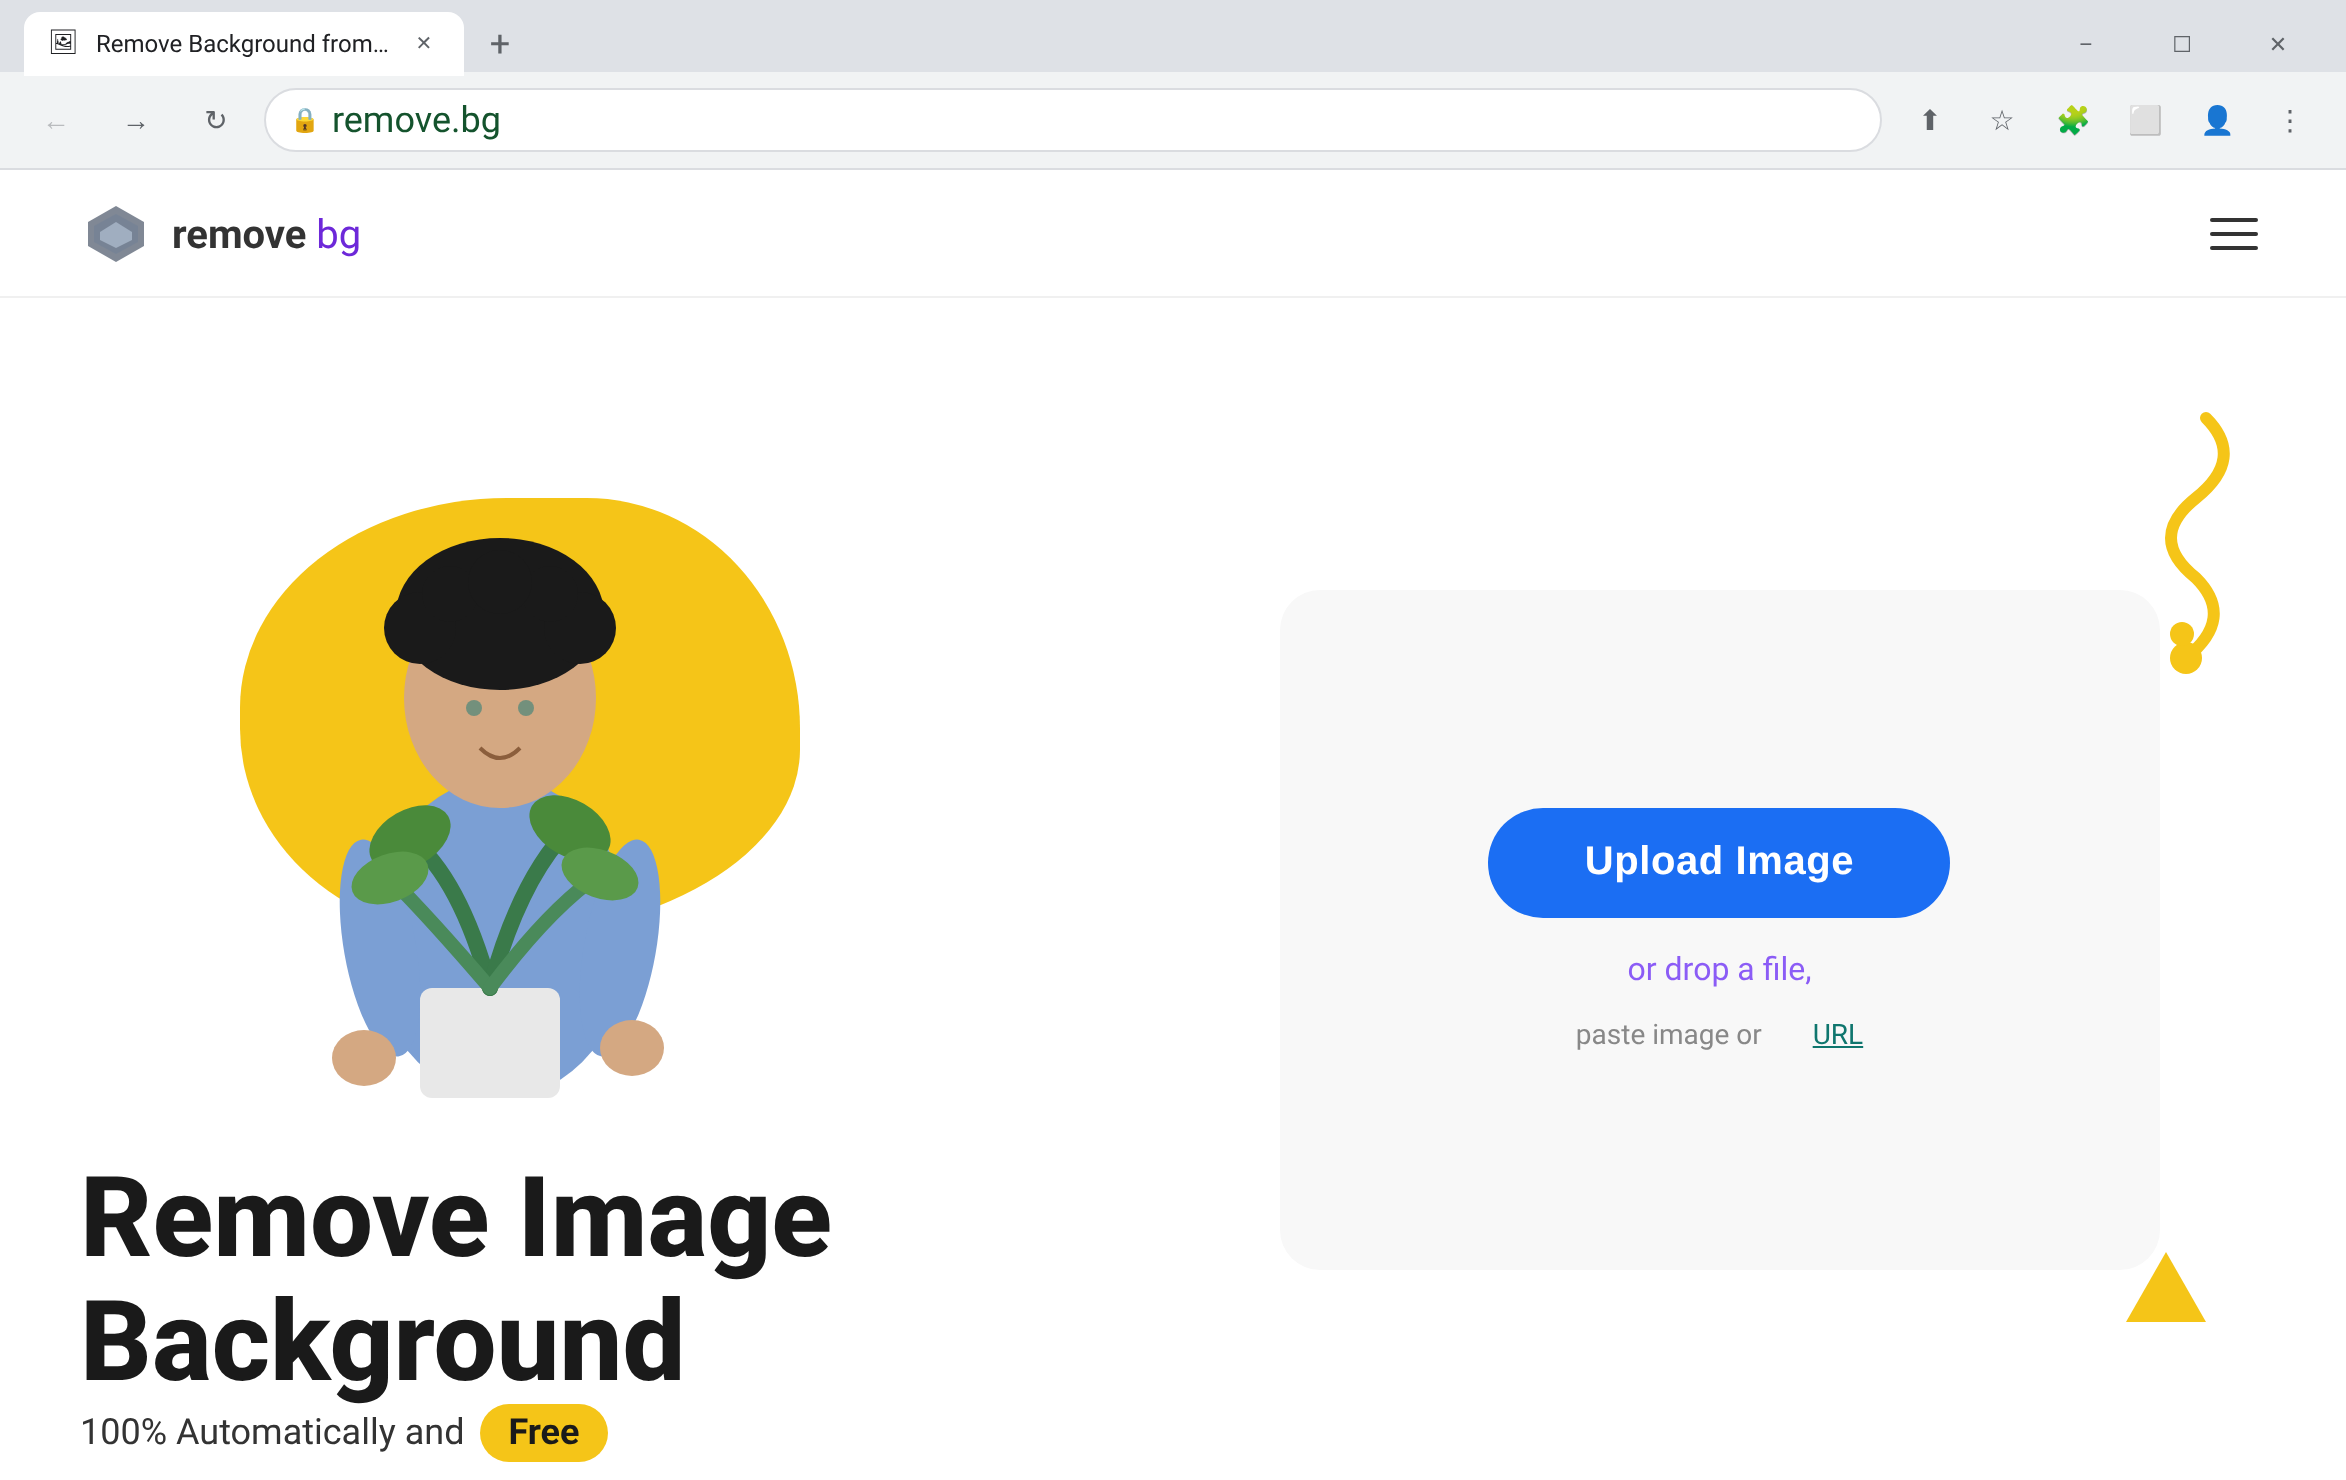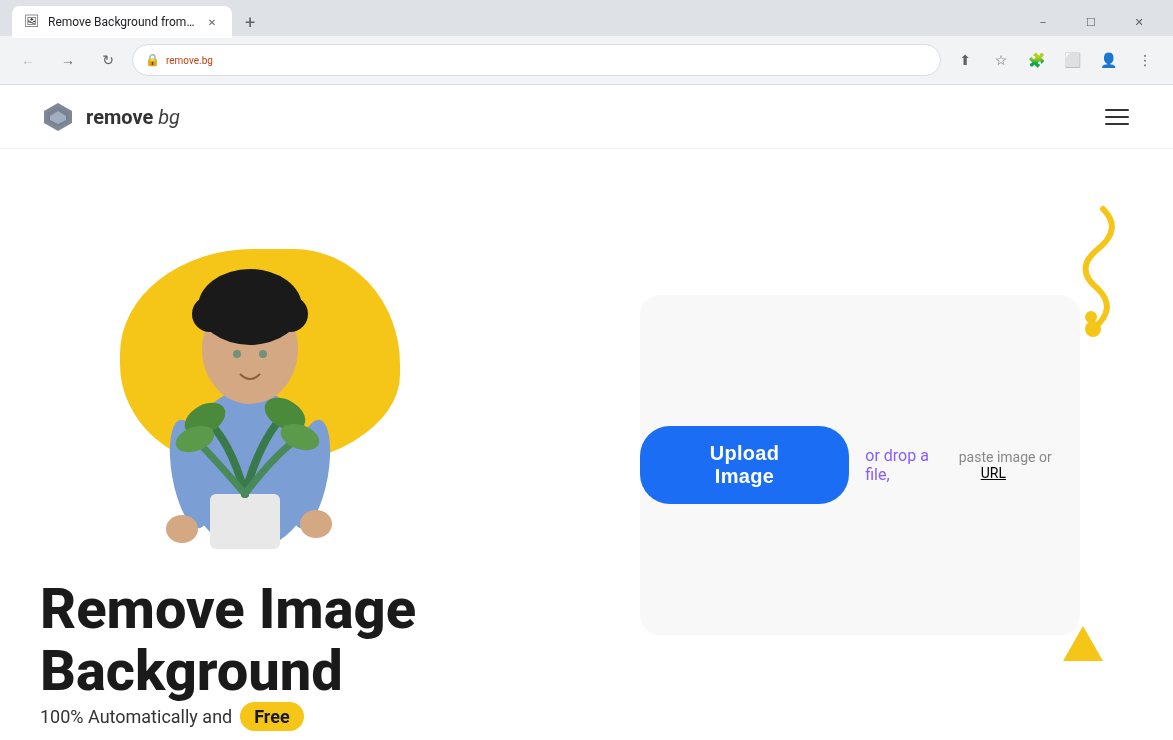--- a/index.html
+++ b/index.html
@@ -107,21 +107,21 @@
       display: flex;
       align-items: center;
       background: #fff;
       border-radius: 20px;
       padding: 0 12px;
       height: 32px;
       gap: 6px;
       border: 1px solid #dadce0;
     }
     .lock-icon { color: #5f6368; font-size: 12px; }
-    .url-text { font-size: 10px; color: #c2410c; flex: 1; }
+    .url-text { font-size: 18px; color: #14532d; flex: 1; }
     .nav-actions {
       display: flex;
       gap: 4px;
     }
 
     
     .page-content {
       background: #fff;
       height: calc(740px - 84px);
       overflow: hidden;
@@ -143,21 +143,21 @@
     .logo-icon {
       width: 36px;
       height: 36px;
     }
     .logo-text {
       font-size: 20px;
       color: #333;
       font-weight: 400;
     }
     .logo-text .remove { font-weight: 700; }
-    .logo-text .bg { font-weight: 400; color: #404040; font-style: italic; }
+    .logo-text .bg { font-weight: 400; color: #6d28d9; }
     .hamburger {
       margin-left: auto;
       cursor: pointer;
       display: flex;
       flex-direction: column;
       gap: 5px;
       padding: 4px;
     }
     .hamburger span {
       display: block;
@@ -229,21 +229,21 @@
       justify-content: center;
       position: relative;
       padding-top: 20px;
     }
     .upload-card {
       background: #f8f8f8;
       border-radius: 20px;
       width: 440px;
       height: 340px;
       display: flex;
-      flex-direction: row;
+      flex-direction: column;
       align-items: center;
       justify-content: center;
       gap: 16px;
     }
     .upload-btn {
       background: #1b6ef3;
       color: #fff;
       border: none;
       border-radius: 30px;
       padding: 16px 48px;
@@ -254,21 +254,21 @@
     }
     .drop-text {
       font-size: 16px;
       color: #8b5cf6;
     }
     .paste-text {
       font-size: 14px;
       color: #888;
     }
     .url-link {
-      color: #000000;
+      color: #0f766e;
       text-decoration: underline;
       cursor: pointer;
       margin-left: 22px;
     }
 
     
     .squiggle {
       position: absolute;
       top: 40px;
       right: -20px;

